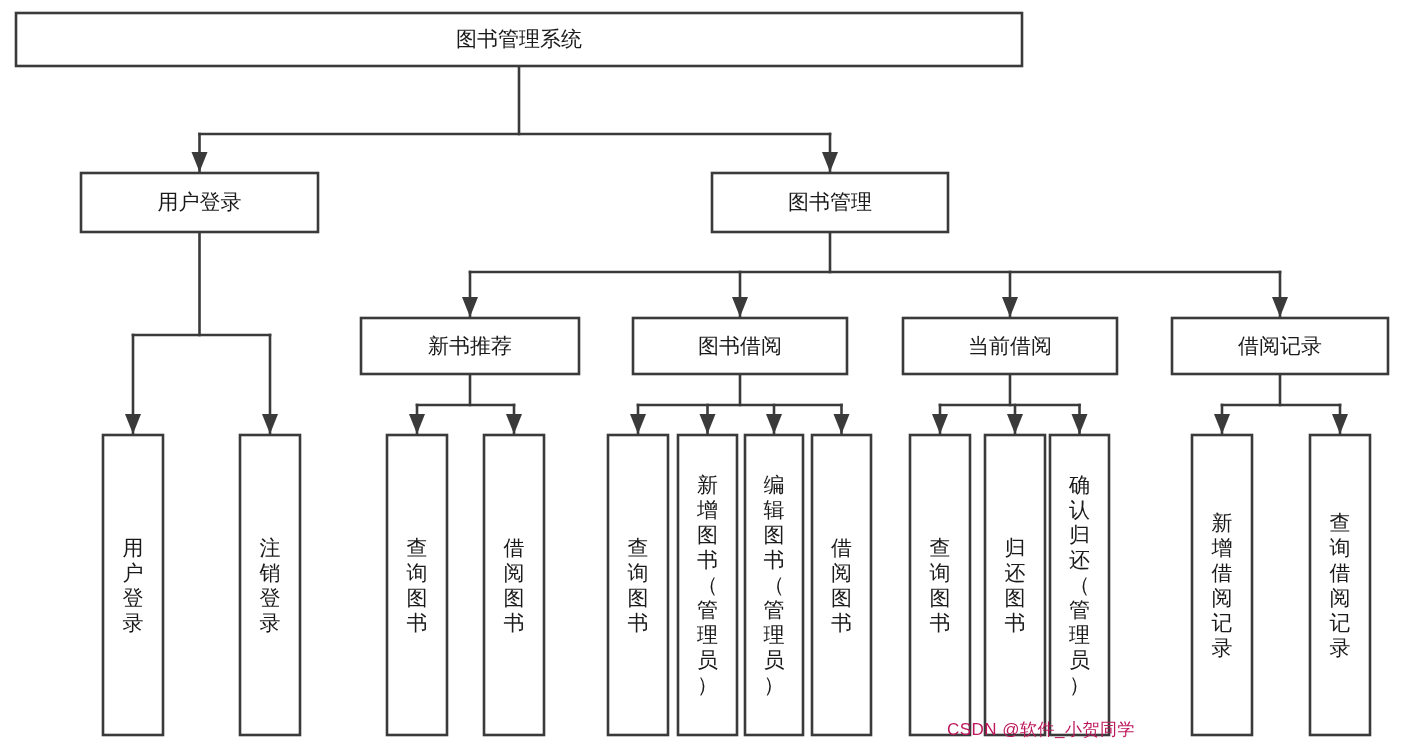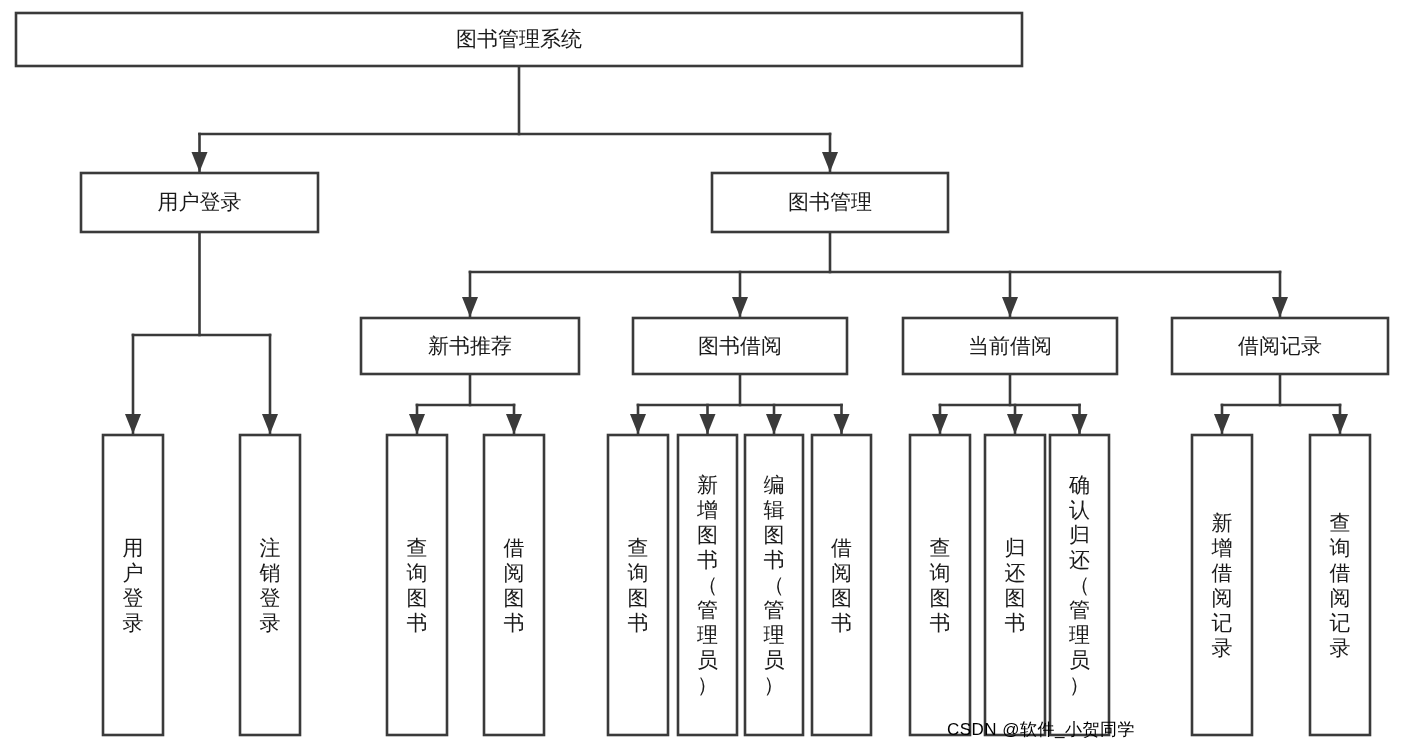--- a/index.html
+++ b/index.html
@@ -57,21 +57,21 @@
     font-size: 21px;
     text-anchor: middle;
     white-space: pre;
   }
   .watermark {
     position: absolute;
     right: 10px;
     bottom: 6px;
     font-family: "Liberation Sans", "DejaVu Sans", sans-serif;
     font-size: 17px;
-    color: #000000;
+    color: #be185d;
     letter-spacing: 0.5px;
     user-select: none;
     pointer-events: none;
   }
 </style>
 </head>
 <body>
 
 <div id="diagram-root">
   <svg class="diagram-canvas" viewBox="0 0 1405 747">

